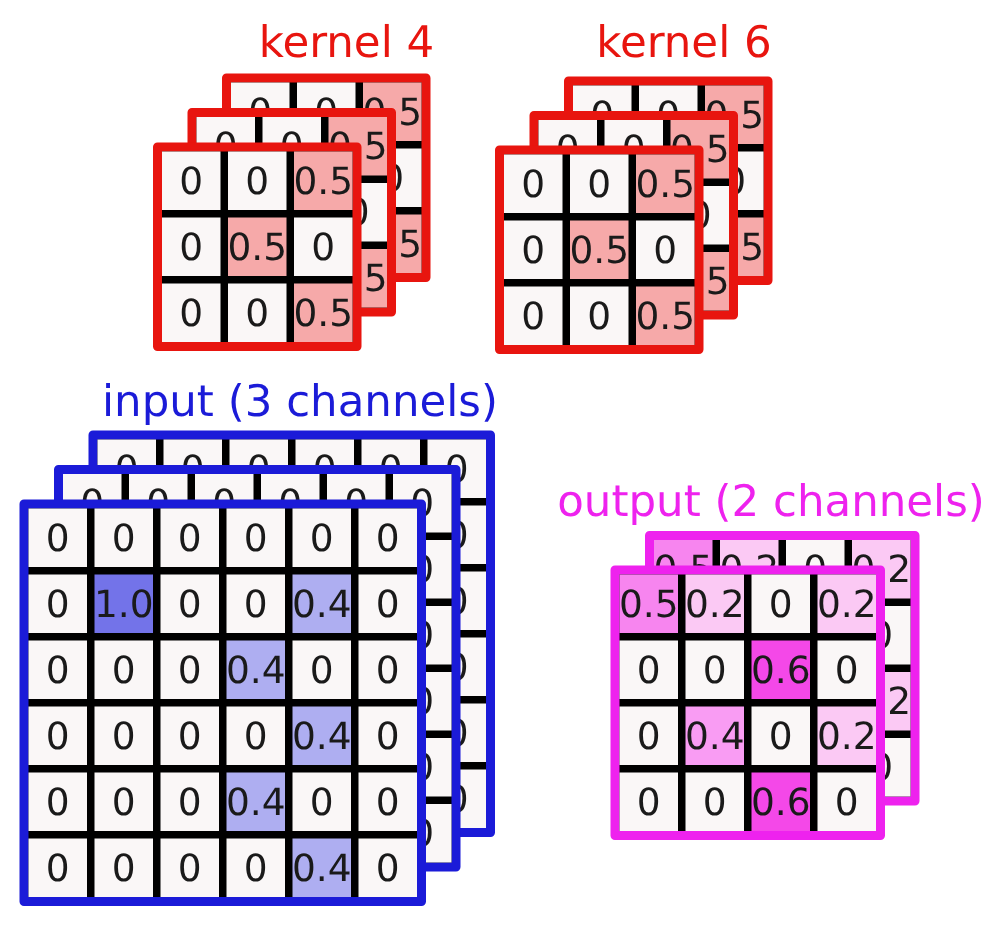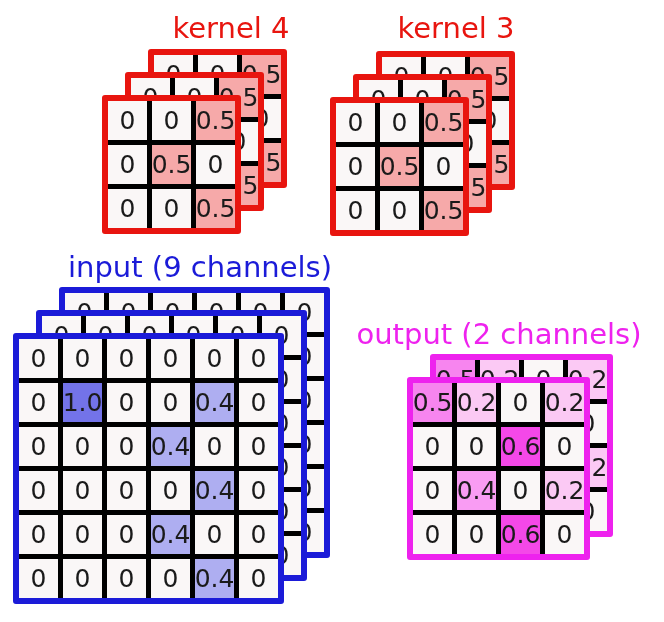--- a/index.html
+++ b/index.html
@@ -41,23 +41,23 @@
     line-height: 1;
     white-space: nowrap;
     overflow: visible;
   }
 </style>
 </head>
 <body>
 
 <div id="canvas">
   <div class="fig-label lbl-red" style="left:231px; top:12px;">kernel 4</div>
-  <div class="fig-label lbl-red" style="left:456px; top:12px;">kernel 3</div>
-  <div class="fig-label lbl-blue" style="left:200px; top:251px;">input (9 channels)</div>
-  <div class="fig-label lbl-magenta" style="left:499px; top:318px;text-align:center;">output (2 channels)</div>
+  <div class="fig-label lbl-red" style="left:456px; top:12px;">kernel 6</div>
+  <div class="fig-label lbl-blue" style="left:200px; top:251px;">input (3 channels)</div>
+  <div class="fig-label lbl-magenta" style="left:514px; top:318px;text-align:center;">output (2 channels)</div>
 
   <div class="stack">
       <div class="layer" style="left: 148px; top: 49px; width: 139px; height: 139px; z-index: 28; border-color: rgb(232, 21, 15); grid-template-columns: repeat(3, 39px); grid-template-rows: repeat(3, 39px);">
         <div class="cell">0</div>
         <div class="cell">0</div>
         <div class="cell" style="background: rgb(246, 169, 169);">0.5</div>
         <div class="cell">0</div>
         <div class="cell" style="background: rgb(246, 169, 169);">0.5</div>
         <div class="cell">0</div>
         <div class="cell">0</div>

